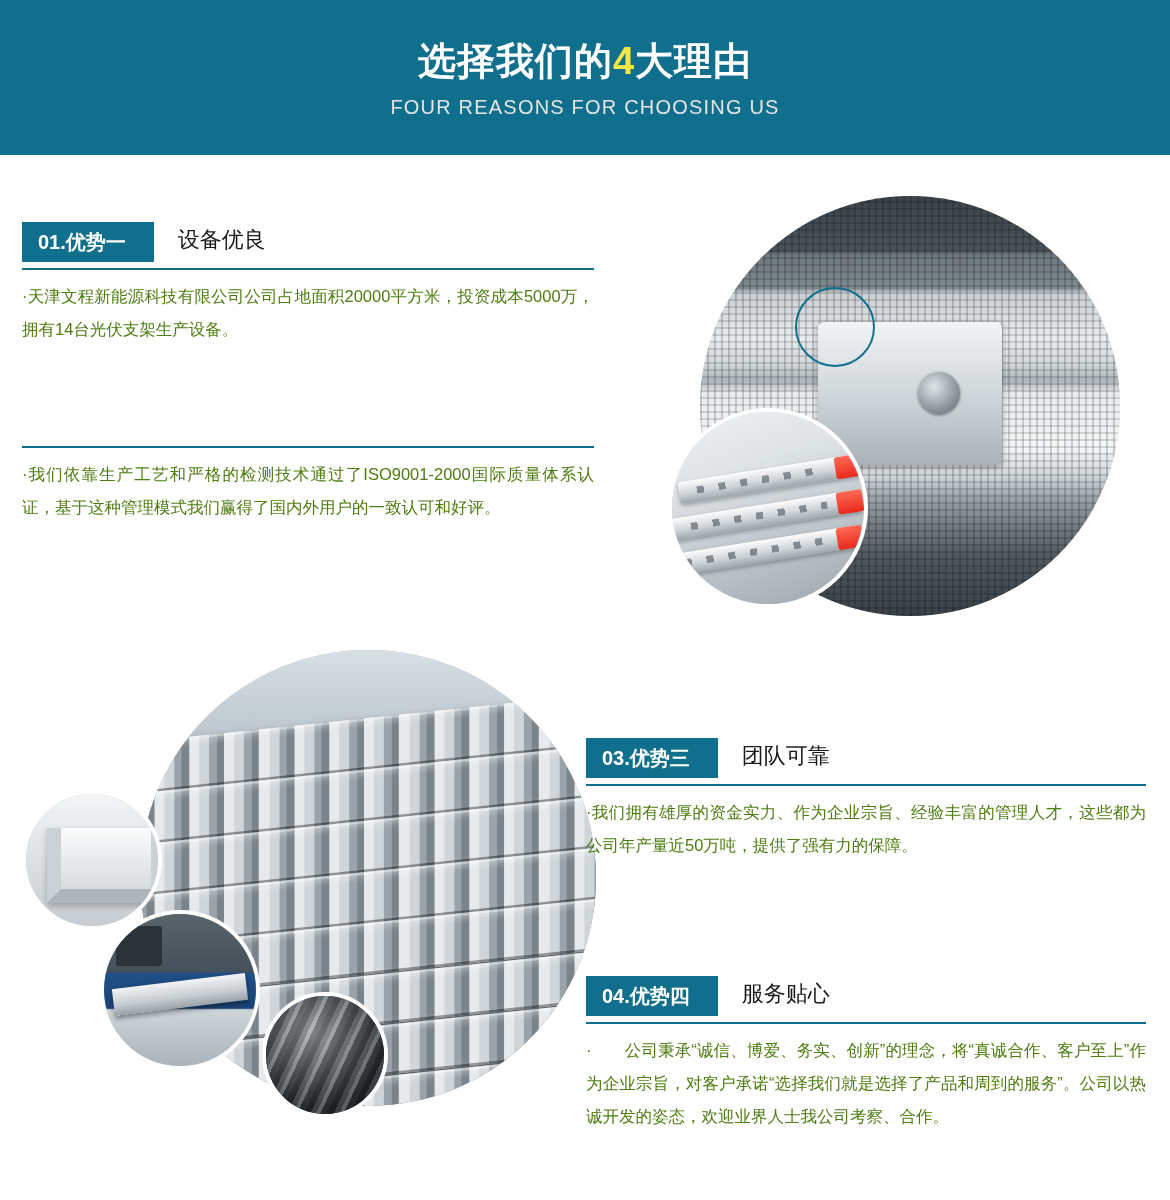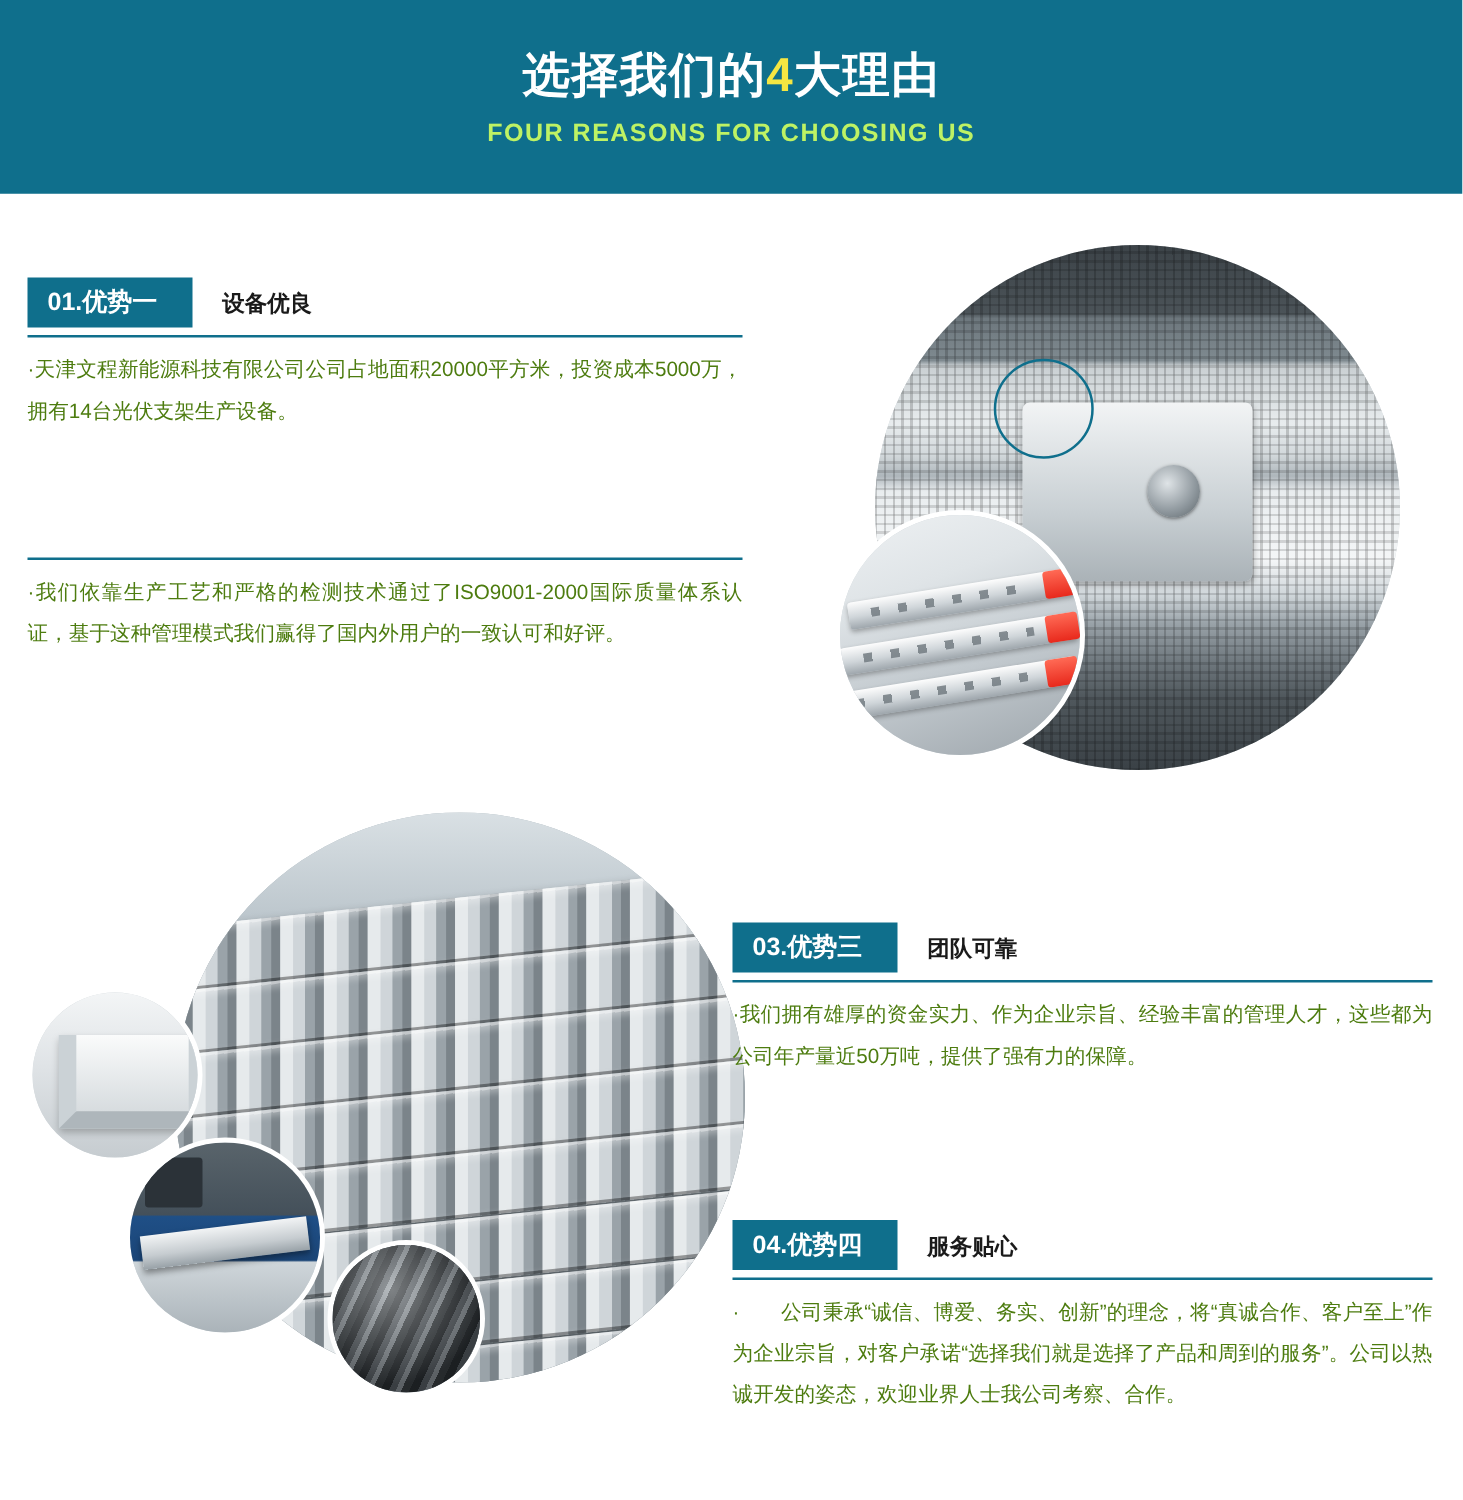--- a/index.html
+++ b/index.html
@@ -38,44 +38,44 @@
     line-height: 46px;
     white-space: nowrap;
   }
   .banner-title .hl {
     color: #f5e642;
   }
   .banner-sub {
     margin-top: 12px;
     font-size: 20px;
     letter-spacing: 1.2px;
-    color: #bef264;
-    font-weight: bold;
+    color: #e5e5e5;
+    font-weight: normal;
   }
 
   
   .block {
     position: absolute;
   }
   .head-row {
     display: flex;
     align-items: flex-end;
   }
   .tag {
     background: #0f6f8c;
     color: #ffffff;
     font-size: 20px;
     font-weight: bold;
     padding: 9px 28px 9px 16px;
     line-height: 22px;
     white-space: nowrap;
   }
   .head-title {
-    font-size: 18px;
-    font-weight: bold;
+    font-size: 22px;
+    font-weight: normal;
     color: #1a1a1a;
     margin-left: 24px;
     padding-bottom: 7px;
     white-space: nowrap;
   }
   .rule {
     border-bottom: 2px solid #0f6f8c;
     margin-top: 6px;
   }
   .body-text {

